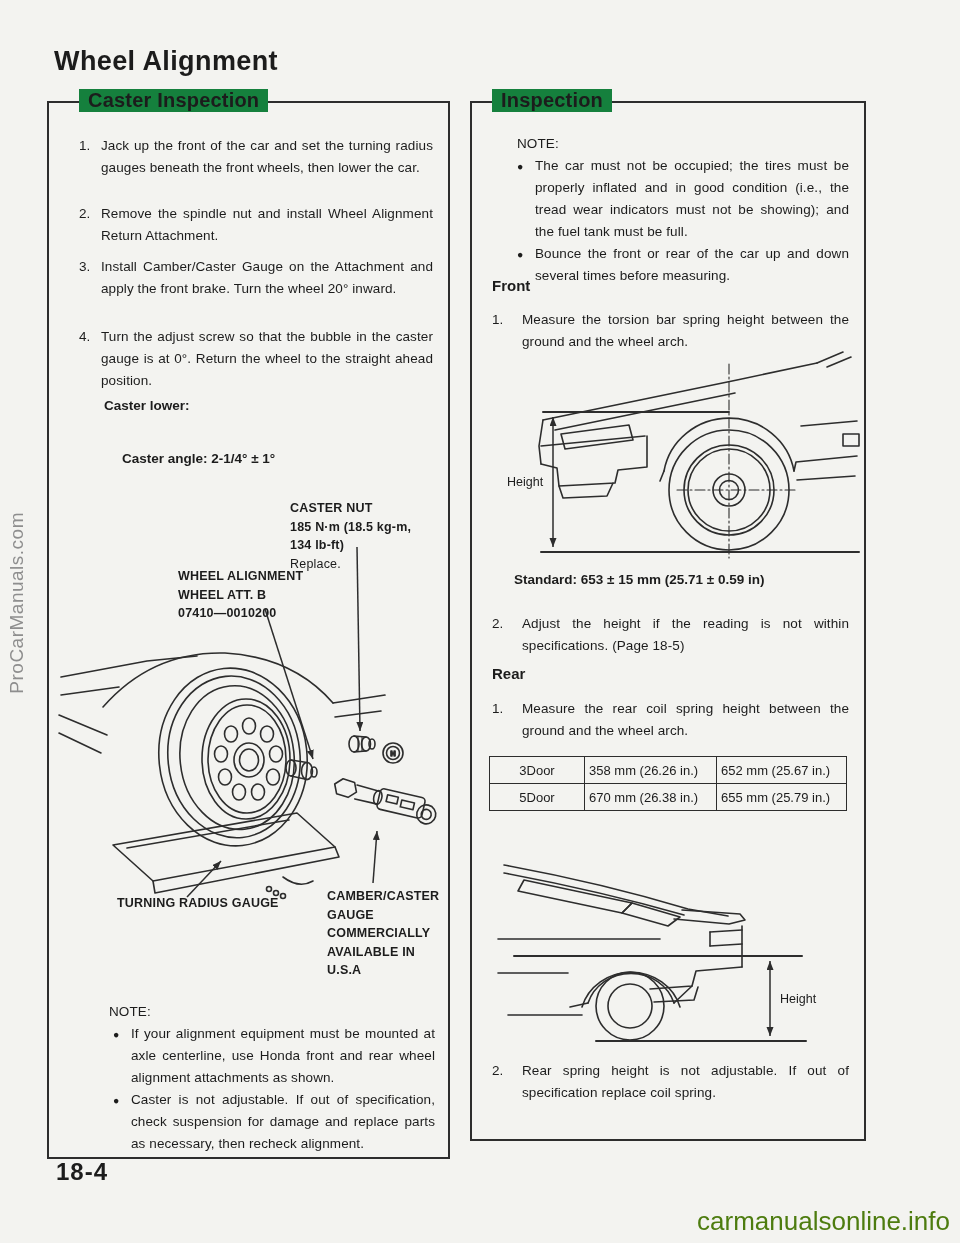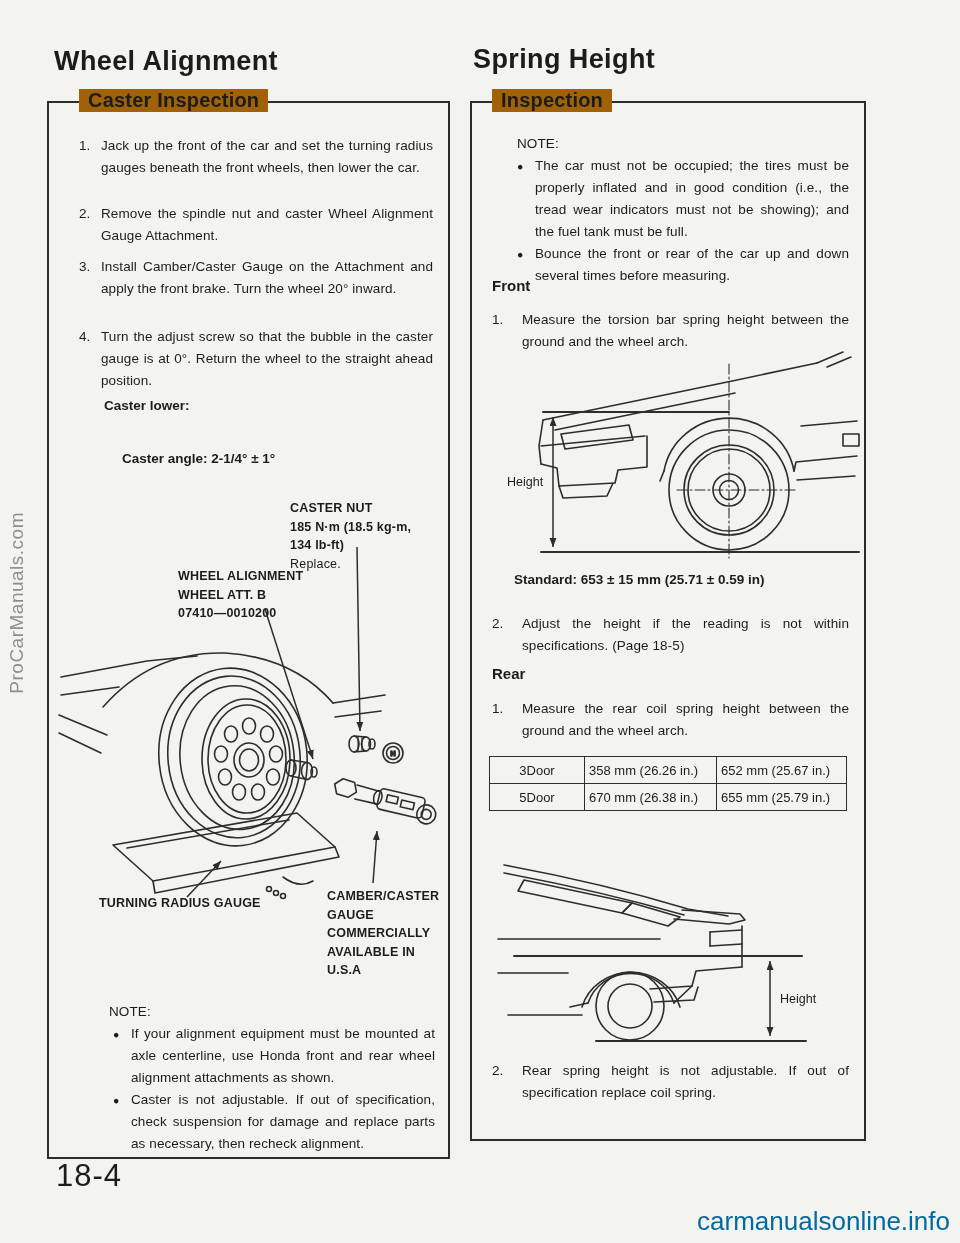--- a/index.html
+++ b/index.html
@@ -1,20 +1,20 @@
 <!DOCTYPE html>
 <html><head>
 <meta charset="utf-8">
 <style>
   html,body{margin:0;padding:0;}
   .page{position:relative;width:960px;height:1243px;background:#f3f3f0;
         font-family:"Liberation Sans","DejaVu Sans",sans-serif;color:#1c1c1c;overflow:hidden;}
   .sec-title{position:absolute;margin:0;font-size:27px;font-weight:bold;letter-spacing:.4px;}
   .panel{position:absolute;border:2.5px solid #2d2d2d;}
-  .panel-title{position:absolute;top:-14px;background:#a16207;padding:0 9px;
+  .panel-title{position:absolute;top:-14px;background:#15803d;padding:0 9px;
                font-size:20px;font-weight:bold;letter-spacing:.2px;white-space:nowrap;}
   .body-txt{font-size:13.5px;line-height:22px;letter-spacing:.1px;}
   .just{text-align:justify;text-justify:inter-word;}
   .step{position:absolute;display:flex;}
   .step .num{flex:0 0 22px;font-size:13.5px;line-height:22px;}
   .step .num-w{flex:0 0 30px;font-size:13.5px;line-height:22px;}
   .step .txt{flex:1;}
   .lbl{position:absolute;font-weight:bold;font-size:12.5px;line-height:18.5px;letter-spacing:.2px;white-space:nowrap;}
   .lbl div{white-space:nowrap;}
   .plain{font-weight:normal;}
@@ -23,53 +23,52 @@
   .note-wrap{position:absolute;}
   .note-item{display:flex;}
   .note-item .b{flex:0 0 18px;font-size:10.5px;line-height:22px;}
   .note-item .t{flex:1;}
   .spec-table{position:absolute;border-collapse:collapse;table-layout:fixed;}
   .spec-table th,.spec-table td{border:1.8px solid #2d2d2d;font-size:13px;font-weight:normal;
         height:26px;padding:0 4px;overflow:hidden;white-space:nowrap;}
   .spec-table th{text-align:center;}
   .td-c{text-align:center;}
   .td-l{text-align:left;padding-left:6px;}
-  .pageno{position:absolute;font-size:31px;font-weight:normal;letter-spacing:1px;text-align:right;}
+  .pageno{position:absolute;font-size:24px;font-weight:bold;letter-spacing:1px;text-align:right;}
   .wm-side{position:absolute;left:6px;top:512px;writing-mode:vertical-rl;transform:rotate(180deg);
            font-size:19px;color:#8e8e8e;letter-spacing:.5px;}
-  .wm-bottom{position:absolute;right:10px;top:1206px;font-size:26px;color:#0369a1;}
+  .wm-bottom{position:absolute;right:10px;top:1206px;font-size:26px;color:#4d7c0f;}
   svg{position:absolute;overflow:visible;}
   .ln{stroke:#2d2d2d;fill:none;stroke-width:1.6;stroke-linecap:round;stroke-linejoin:round;}
   .ln-thin{stroke:#2d2d2d;fill:none;stroke-width:1.1;stroke-linecap:round;}
   .ln-thick{stroke:#2d2d2d;fill:none;stroke-width:2;stroke-linecap:round;}
   .ldr{stroke:#2d2d2d;fill:none;stroke-width:1.5;}
   .svg-lbl{font:12.5px "Liberation Sans",sans-serif;fill:#1c1c1c;}
   .svg-tiny{font:bold 7px "Liberation Sans",sans-serif;fill:#2d2d2d;text-anchor:middle;}
 </style>
 </head>
 <body>
 
 <div class="page">
 
   <div class="wm-side">ProCarManuals.com</div>
   <div class="wm-bottom">carmanualsonline.info</div>
 
   <h1 class="sec-title" style="left:54px;top:46px;">Wheel Alignment</h1>
-  <h1 class="sec-title" style="left:473px;top:44px;">Spring Height</h1>
 
   <div class="panel" style="left:47px;top:101px;width:399px;height:1054px;">
     <div class="panel-title" style="left:30px;">Caster Inspection</div>
 
     <div class="step body-txt" style="left:30px;top:32px;width:354px;">
       <span class="num">1.</span>
       <span class="txt body-txt just">Jack up the front of the car and set the turning radius gauges beneath the front wheels, then lower the car.</span>
     </div>
     <div class="step body-txt" style="left:30px;top:100px;width:354px;">
       <span class="num">2.</span>
-      <span class="txt body-txt just">Remove the spindle nut and caster Wheel Alignment Gauge Attachment.</span>
+      <span class="txt body-txt just">Remove the spindle nut and install Wheel Alignment Return Attachment.</span>
     </div>
     <div class="step body-txt" style="left:30px;top:153px;width:354px;">
       <span class="num">3.</span>
       <span class="txt body-txt just">Install Camber/Caster Gauge on the Attachment and apply the front brake. Turn the wheel 20° inward.</span>
     </div>
     <div class="step body-txt" style="left:30px;top:223px;width:354px;">
       <span class="num">4.</span>
       <span class="txt body-txt just">Turn the adjust screw so that the bubble in the caster gauge is at 0°. Return the wheel to the straight ahead position.</span>
     </div>
 
@@ -173,21 +172,21 @@
       </g>
 
       <g>
         <path class="ldr" d="M310 2 L313 186" marker-end="url(#m1)"></path>
         <path class="ldr" d="M218 64 L266 214" marker-end="url(#m1)"></path>
         <path class="ldr" d="M326 338 L330 286" marker-end="url(#m1)"></path>
         <path class="ldr" d="M140 352 L174 316" marker-end="url(#m1)"></path>
       </g>
     </svg>
 
-    <div class="lbl" style="left:50px;top:791px;">TURNING RADIUS GAUGE</div>
+    <div class="lbl" style="left:68px;top:791px;">TURNING RADIUS GAUGE</div>
     <div class="lbl" style="left:278px;top:784px;">
       <div>CAMBER/CASTER</div>
       <div>GAUGE</div>
       <div>COMMERCIALLY</div>
       <div>AVAILABLE IN</div>
       <div>U.S.A</div>
     </div>
 
     <div class="body-txt" style="position:absolute;left:60px;top:898px;">NOTE:</div>
     <div class="note-wrap" style="left:64px;top:920px;width:322px;">

